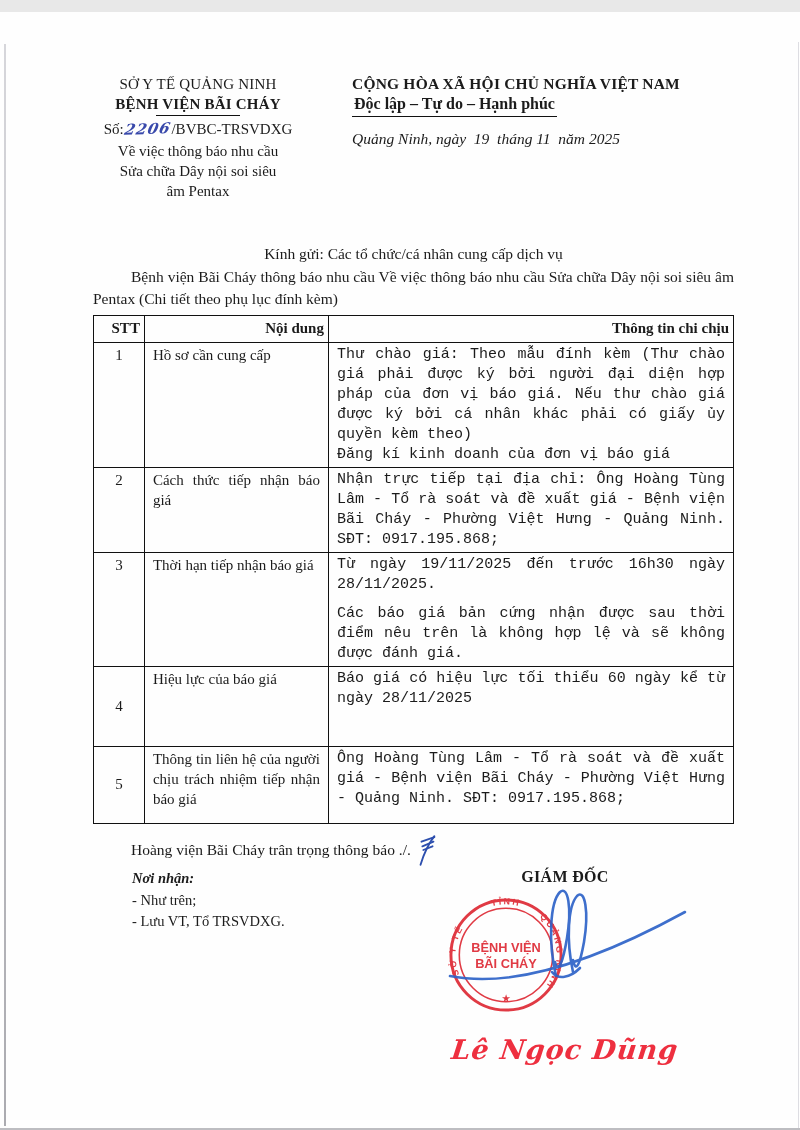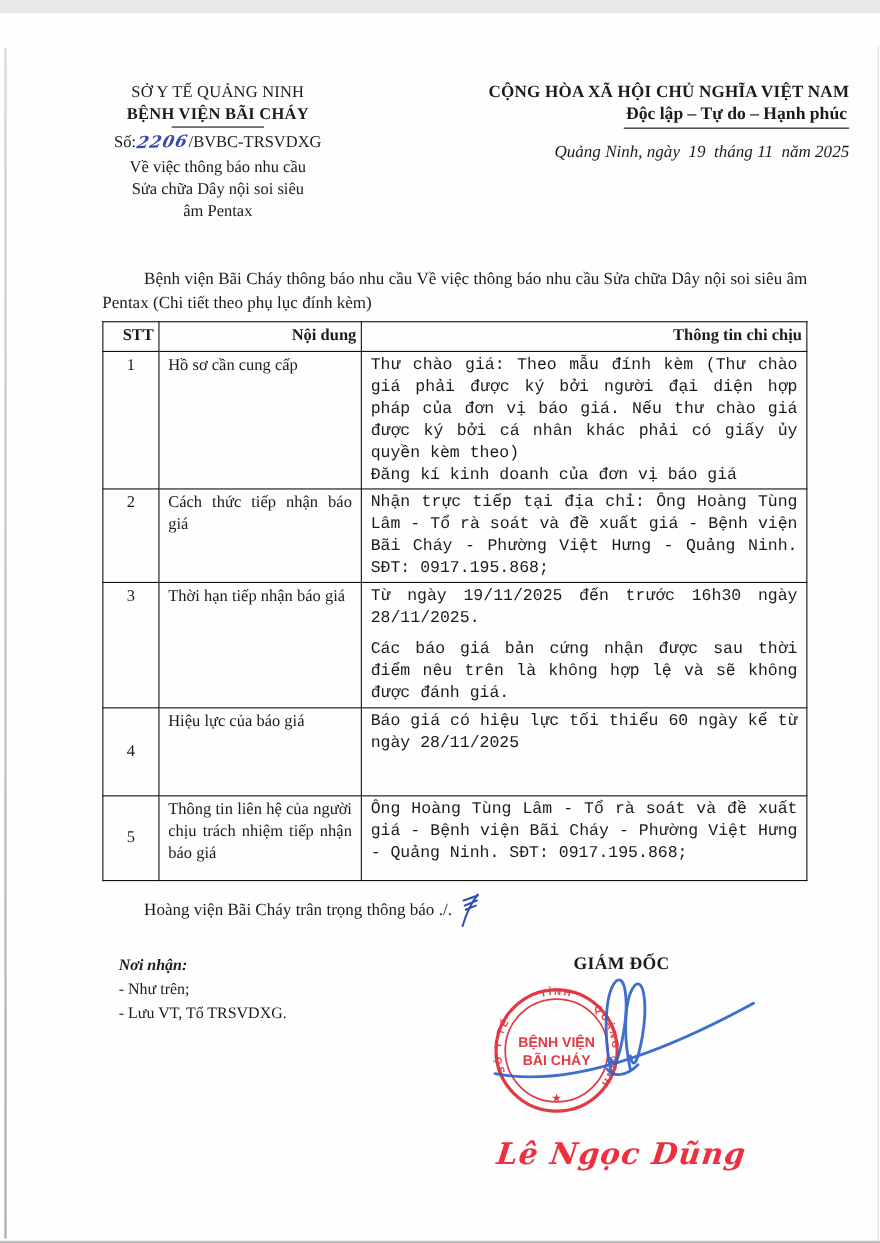--- a/index.html
+++ b/index.html
@@ -24,21 +24,21 @@
   .hdr-left .org{font-weight:bold;letter-spacing:.2px;}
   .hdr-left .org-rule{width:84px;border-bottom:1.6px solid #111;margin:1px auto 3px auto;}
   .hdr-left .docno{font-size:15px;}
   .handwritten-no{
     display:inline-block;color:#3949ab;font-style:italic;font-weight:bold;
     font-family:"DejaVu Serif",serif;transform:skewX(-14deg) rotate(-2deg);
     font-size:15px;letter-spacing:1px;margin:0 1px;
   }
   .hdr-left .subject{white-space:pre-line;margin-top:2px;}
 
-  .hdr-right{position:absolute;left:352px;top:62px;width:420px;text-align:right;}
+  .hdr-right{position:absolute;left:352px;top:62px;width:420px;text-align:left;}
   .hdr-right .national{font-weight:bold;font-size:15.5px;line-height:20px;letter-spacing:.2px;}
   .hdr-right .motto{display:inline-block;font-weight:bold;font-size:16px;
     border-bottom:1.6px solid #111;padding:0 2px 3px 2px;margin-top:1px;}
   .hdr-right .dateline{font-style:italic;font-size:15.5px;margin-top:13px;white-space:pre-wrap;}
 
   
   .content{position:absolute;left:93px;top:230px;width:641px;font-size:15.5px;}
   .salutation{text-align:center;line-height:23px;margin:0;}
   .para{ text-align:justify;text-indent:38px;line-height:22px;margin:1px 0 0 0;}
 
@@ -52,21 +52,21 @@
   tr.r1{height:114px;} tr.r2{height:70px;} tr.r3{height:84px;}
   tr.r4{height:80px;} tr.r5{height:77px;}
   tr.vmid td.c-num{vertical-align:middle;padding-top:0;}
   .detail-p{margin:0;font-family:Liberation Mono, monospace;}
   .detail-gap{margin-top:9px;}
 
   .closing{margin:9px 0 0 0;text-indent:38px;line-height:22px;}
   .pen-flourish{vertical-align:-12px;margin-left:4px;}
 
   
-  .recipients{position:absolute;left:108px;top:856px;font-size:14.5px;line-height:21px;}
+  .recipients{position:absolute;left:132px;top:856px;font-size:14.5px;line-height:21px;}
   .recipients .title{font-weight:bold;font-style:italic;margin:0 0 1px 0;}
   .recipients .list{white-space:pre-line;}
 
   .signer-block{position:absolute;left:425px;top:856px;width:280px;text-align:center;}
   .signer-title{font-weight:bold;font-size:16px;letter-spacing:.3px;}
 
   .stamp{position:absolute;left:447px;top:884px;width:118px;height:118px;}
   .signature{position:absolute;left:430px;top:860px;width:270px;height:120px;pointer-events:none;}
 
   .signer-name{position:absolute;left:425px;top:1022px;width:280px;text-align:center;
@@ -91,20 +91,21 @@
 âm Pentax</div>
   </div>
 
   <div class="hdr-right">
     <div class="national">CỘNG HÒA XÃ HỘI CHỦ NGHĨA VIỆT NAM</div>
     <div><span class="motto">Độc lập – Tự do – Hạnh phúc</span></div>
     <div class="dateline">Quảng Ninh, ngày  19  tháng 11  năm 2025</div>
   </div>
 
   <div class="content">
+    <p class="salutation">Kính gửi: Các tổ chức/cá nhân cung cấp dịch vụ</p>
     <p class="para">Bệnh viện Bãi Cháy thông báo nhu cầu Về việc thông báo nhu cầu Sửa chữa Dây nội soi siêu âm Pentax (Chi tiết theo phụ lục đính kèm)</p>
 
     <table class="quote">
       <tbody>
           <tr>
         <th>STT</th>
         <th>Nội dung</th>
         <th>Thông tin chi chịu</th>
       </tr>
       <tr class="r1">

